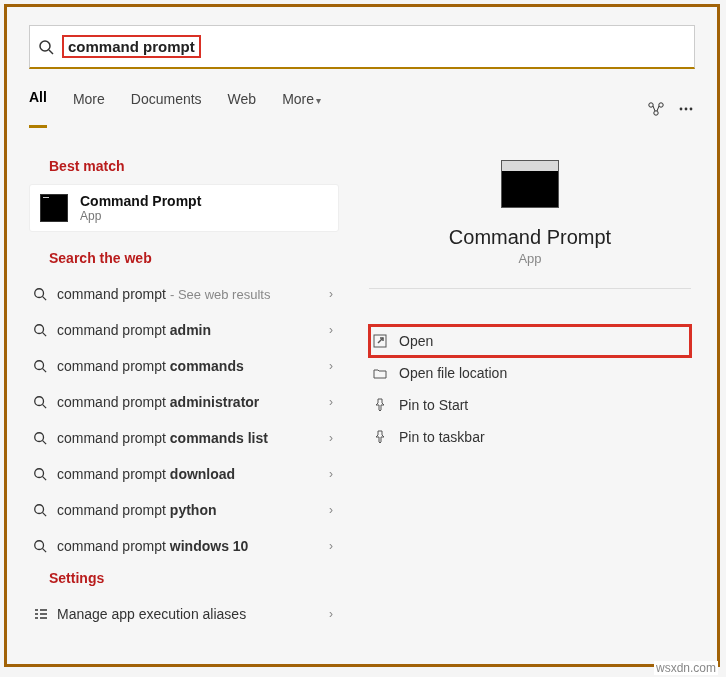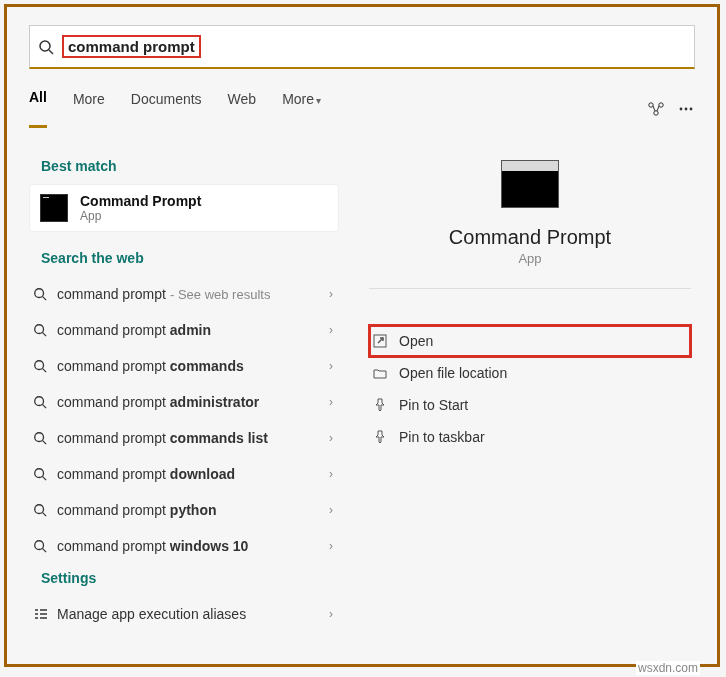--- a/index.html
+++ b/index.html
@@ -66,22 +66,22 @@
     overflow: hidden;
   }
   .left {
     width: 336px;
     padding: 14px 0 0 22px;
     overflow: hidden;
   }
   .section-label {
     font-size: 14px;
     font-weight: 600;
-    color: #0f766e;
-    margin: 6px 0 10px 12px;
+    color: #b91c1c;
+    margin: 6px 0 10px 20px;
   }
   .best-match {
     background: #fff;
     border: 1px solid #eee;
     border-radius: 3px;
     display: flex;
     align-items: center;
     padding: 8px 10px;
     margin: 0 4px 18px 0;
   }
@@ -146,21 +146,21 @@
     padding: 8px 4px;
     font-size: 14px;
     color: #333;
     cursor: pointer;
   }
   .action-row .a-icon { width: 26px; text-align: center; color:#555; font-size:14px; }
   .action-row.highlight { outline: 3px solid #d93025; outline-offset:-2px;margin-top:24px; }
 
   .watermark {
     position: absolute;
-    right: 26px; bottom: 2px;
+    right: 8px; bottom: 2px;
     font-size: 12px;
     color: #888;
     background: #fff;
     padding: 0 2px;
   }
   svg { display:block; }
 </style>
 </head>
 <body>
 

